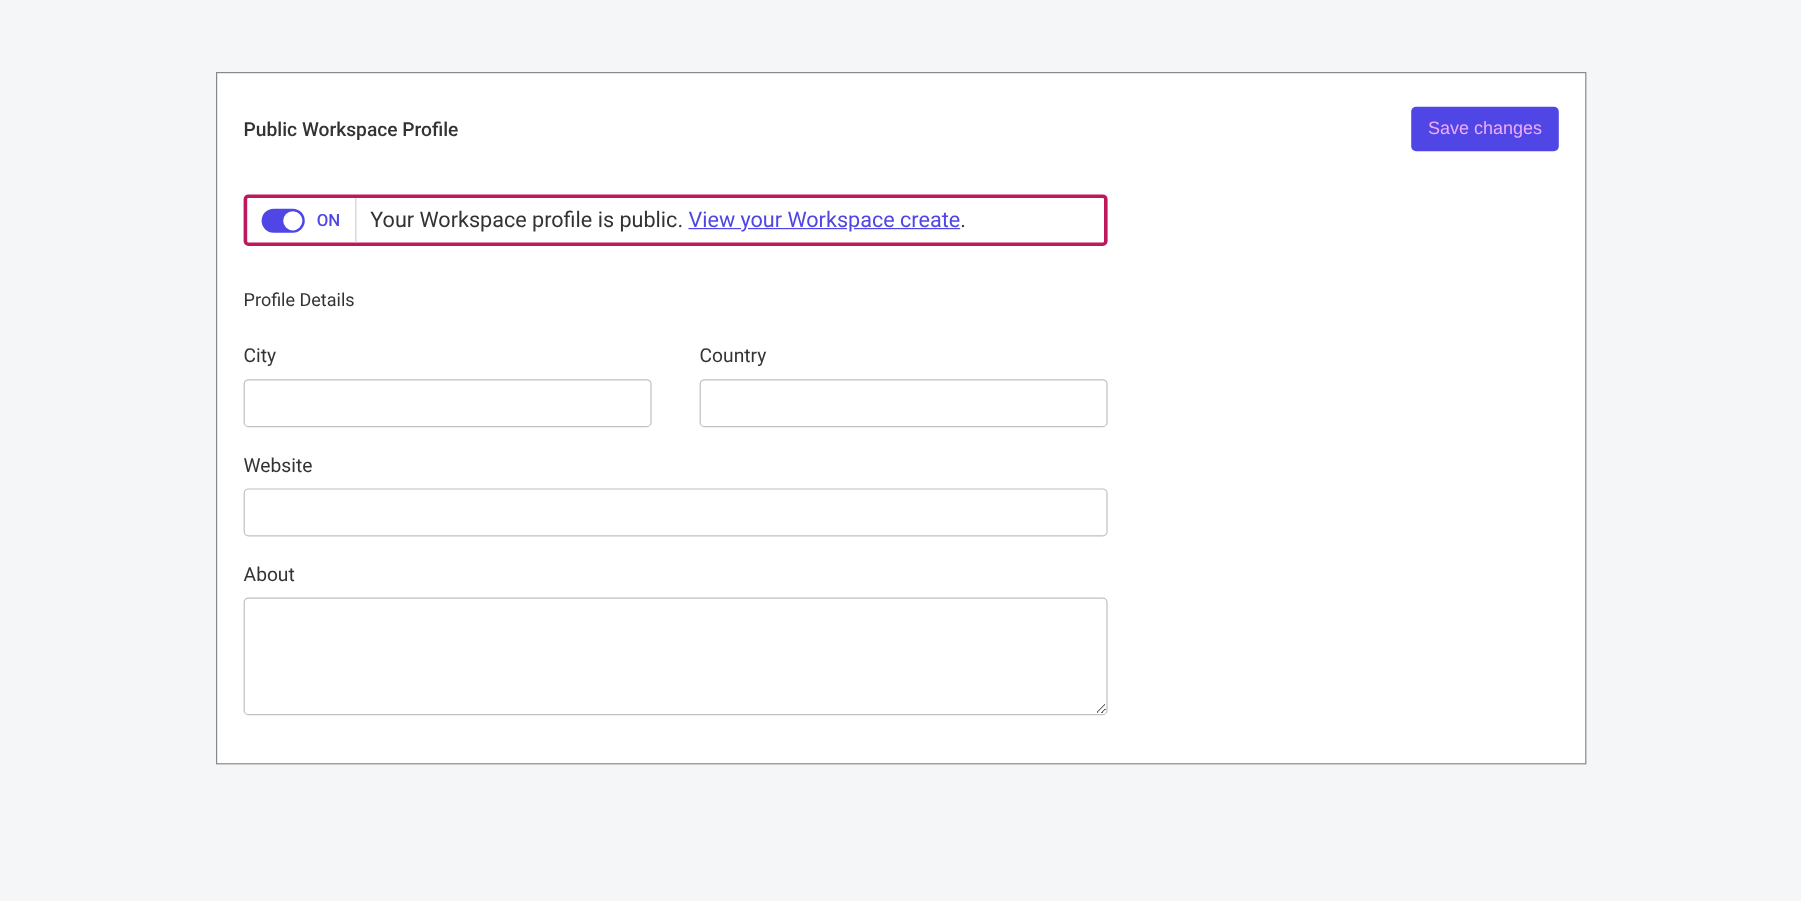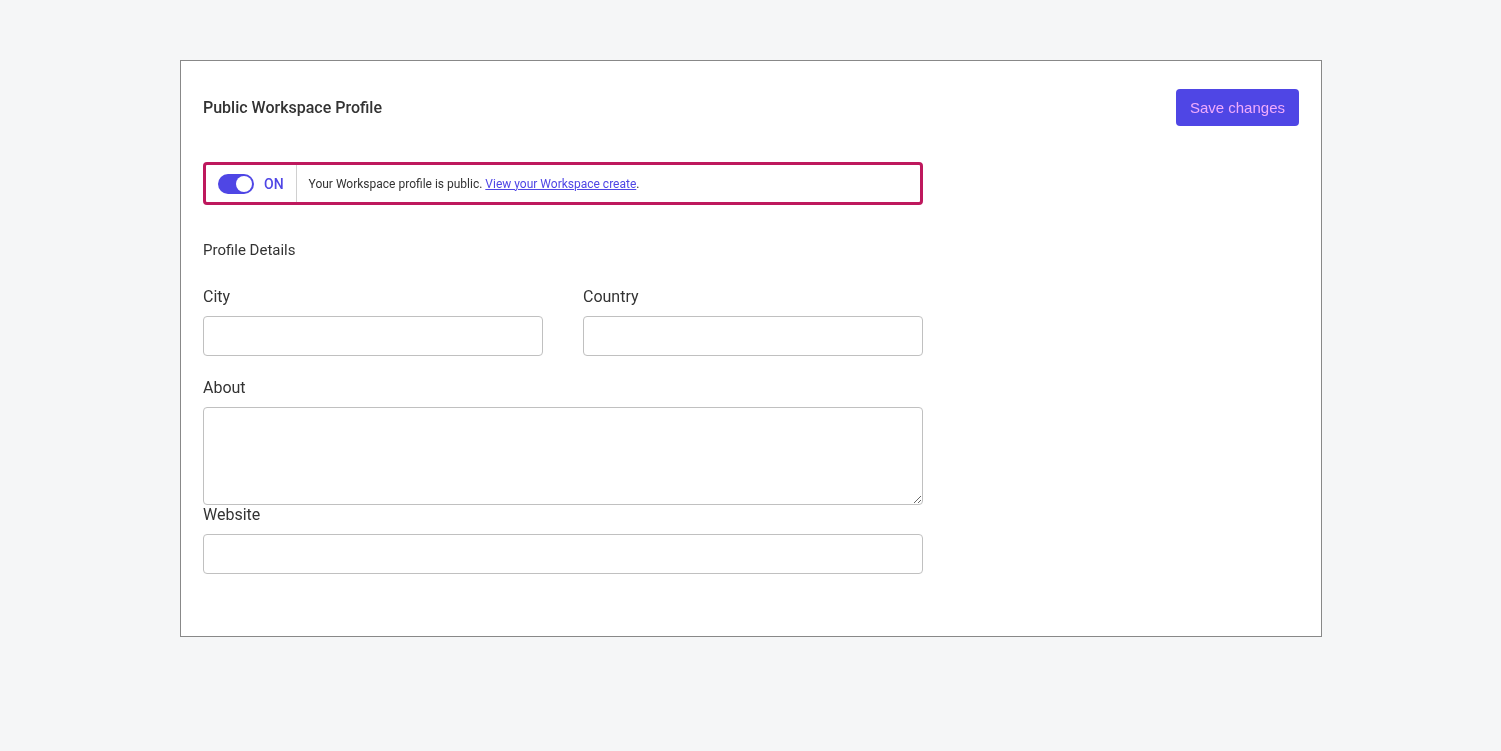--- a/index.html
+++ b/index.html
@@ -92,21 +92,21 @@
     }
     .switch-label {
       color: #4f46e5;
       font-size: 14px;
       font-weight: 500;
     }
     .toggle-right {
       display: flex;
       align-items: center;
       padding: 0 12px;
-      font-size: 12px;
+      font-size: 18px;
       color: #333;
     }
     .section-title {
       font-size: 15px;
       font-weight: 400;
       color: #333;
       margin-bottom: 28px;
     }
     .form-row {
       display: flex;
@@ -173,27 +173,27 @@
       <div class="form-group">
         <label class="field-label">City</label>
         <input type="text" class="text-input" value="" style="">
       </div>
       <div class="form-group">
         <label class="field-label">Country</label>
         <input type="text" class="text-input" value="" style="">
       </div>
     </div>
 
+    <div class="form-row">
+      <div class="form-group full">
+        <label class="field-label">Website</label>
+        <input type="text" class="text-input" value="" style="">
+      </div>
+    </div>
+
     <div class="form-row" style="margin-bottom:0;">
       <div class="form-group full">
         <label class="field-label">About</label>
         <textarea class="textarea-input" style=""></textarea>
       </div>
     </div>
-
-    <div class="form-row">
-      <div class="form-group full">
-        <label class="field-label">Website</label>
-        <input type="text" class="text-input" value="" style="">
-      </div>
-    </div>
   </div>
 </div>
 
 </body></html>

